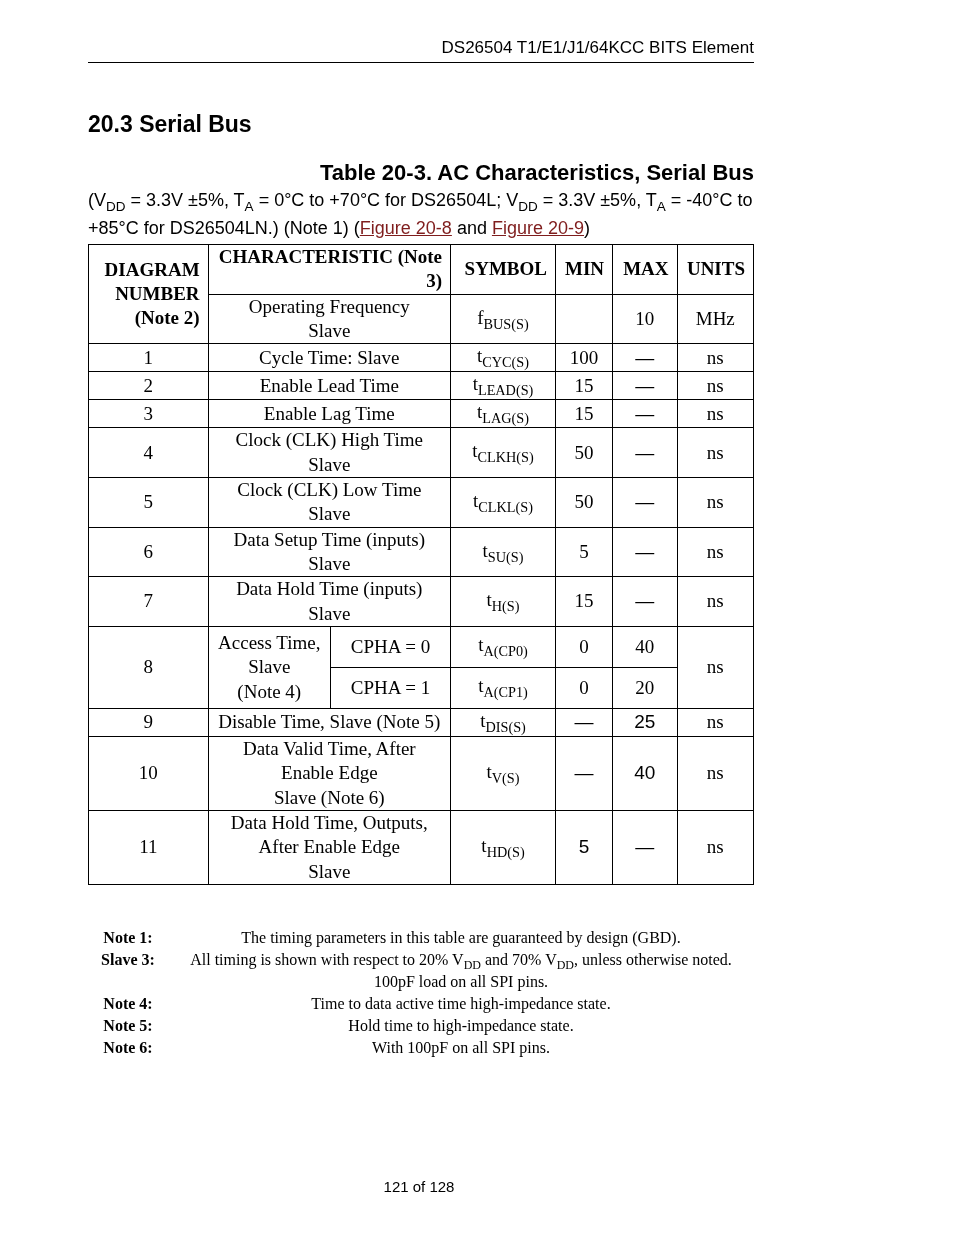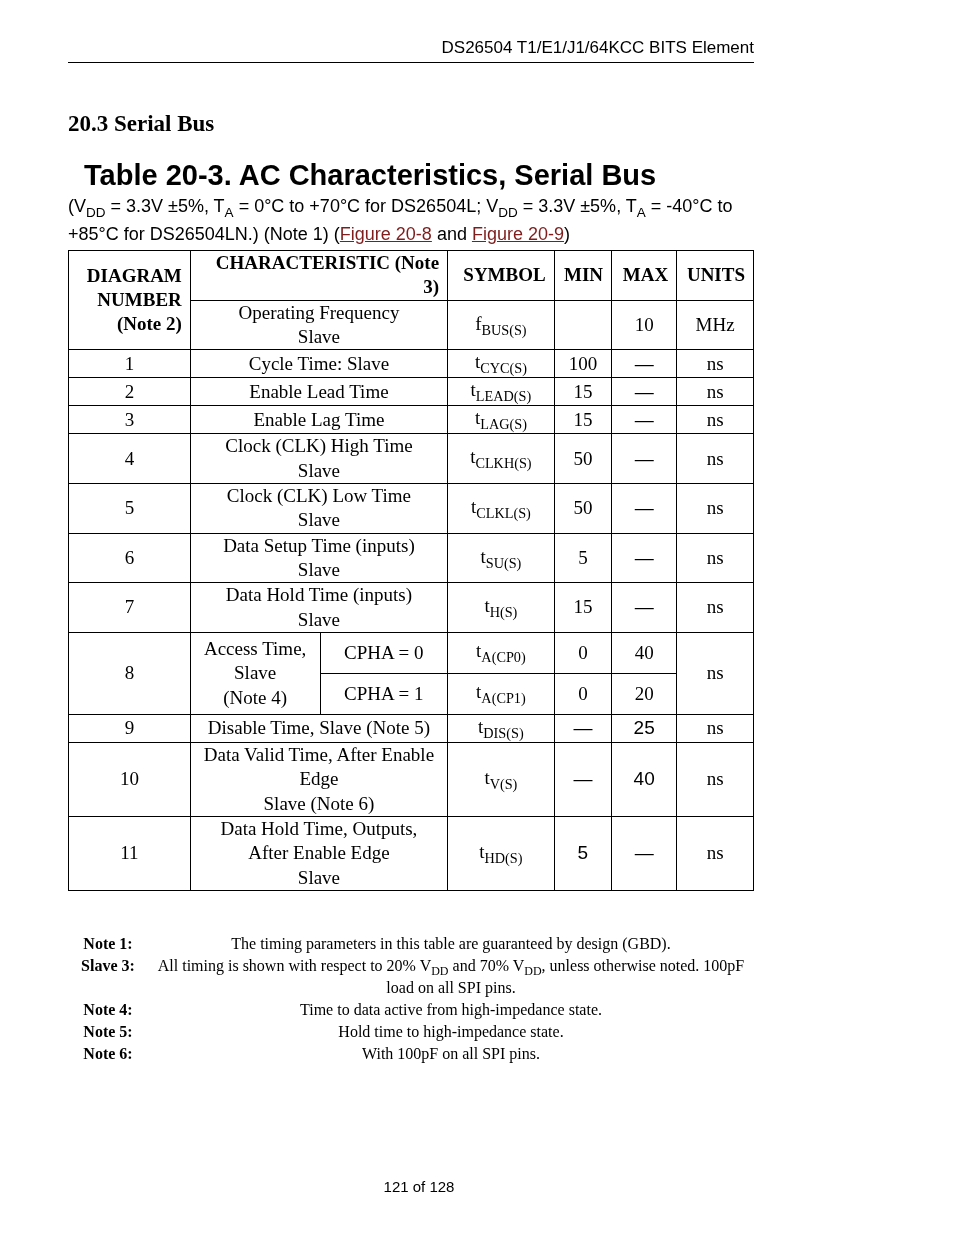--- a/index.html
+++ b/index.html
@@ -1,42 +1,43 @@
 <!DOCTYPE html>
 <html><head>
 <meta charset="utf-8">
 <style>
   html,body{margin:0;padding:0;background:#fff;}
   .page{
     width:822px;
     min-height:1235px;
     box-sizing:border-box;
-    padding:38px 68px 0 68px;
+    padding:38px 68px 0 88px;
     font-family:"Times New Roman",Times,serif;
     color:#000;
     position:relative;
   }
   .header-line{
     border-bottom:1.5px solid #000;
     padding-bottom:4px;
     text-align:right;
     font-family:Arial,Helvetica,sans-serif;
     font-size:17px;
   }
   h2.sec{
-    font-family:Liberation Serif, serif;
+    font-family:Liberation Sans, sans-serif;
     font-size:23px;
     font-weight:bold;
     margin:48px 0 22px 0;
   }
   h3.tab{
     font-family:Arial,Helvetica,sans-serif;
-    font-size:29px;
+    font-size:22px;
     font-weight:bold;
-    margin:0 0 2px 16px;
+    margin:0 0 2px 0;
+    text-align:right;
   }
   .cond{
     font-family:Arial,Helvetica,sans-serif;
     font-size:18px;
     line-height:1.35;
     margin-bottom:4px;
   }
   .link{color:#7f1d1d;text-decoration:underline;}
   sub{font-size:0.75em;}
   table.spec{
@@ -215,21 +216,21 @@
       <div class="row">
         <div class="lbl">Note 1:</div>
         <div class="txt">The timing parameters in this table are guaranteed by design (GBD).</div>
       </div>
       <div class="row">
         <div class="lbl">Slave 3:</div>
         <div class="txt">All timing is shown with respect to 20% V<sub>DD</sub> and 70% V<sub>DD</sub>, unless otherwise noted. 100pF load on all SPI pins.</div>
       </div>
       <div class="row">
         <div class="lbl">Note 4:</div>
-        <div class="txt">Time to data active from high-impedance state.</div>
+        <div class="txt">Time to data active time high-impedance state.</div>
       </div>
       <div class="row">
         <div class="lbl">Note 5:</div>
         <div class="txt">Hold time to high-impedance state.</div>
       </div>
       <div class="row">
         <div class="lbl">Note 6:</div>
         <div class="txt">With 100pF on all SPI pins.</div>
       </div>
     </div>

